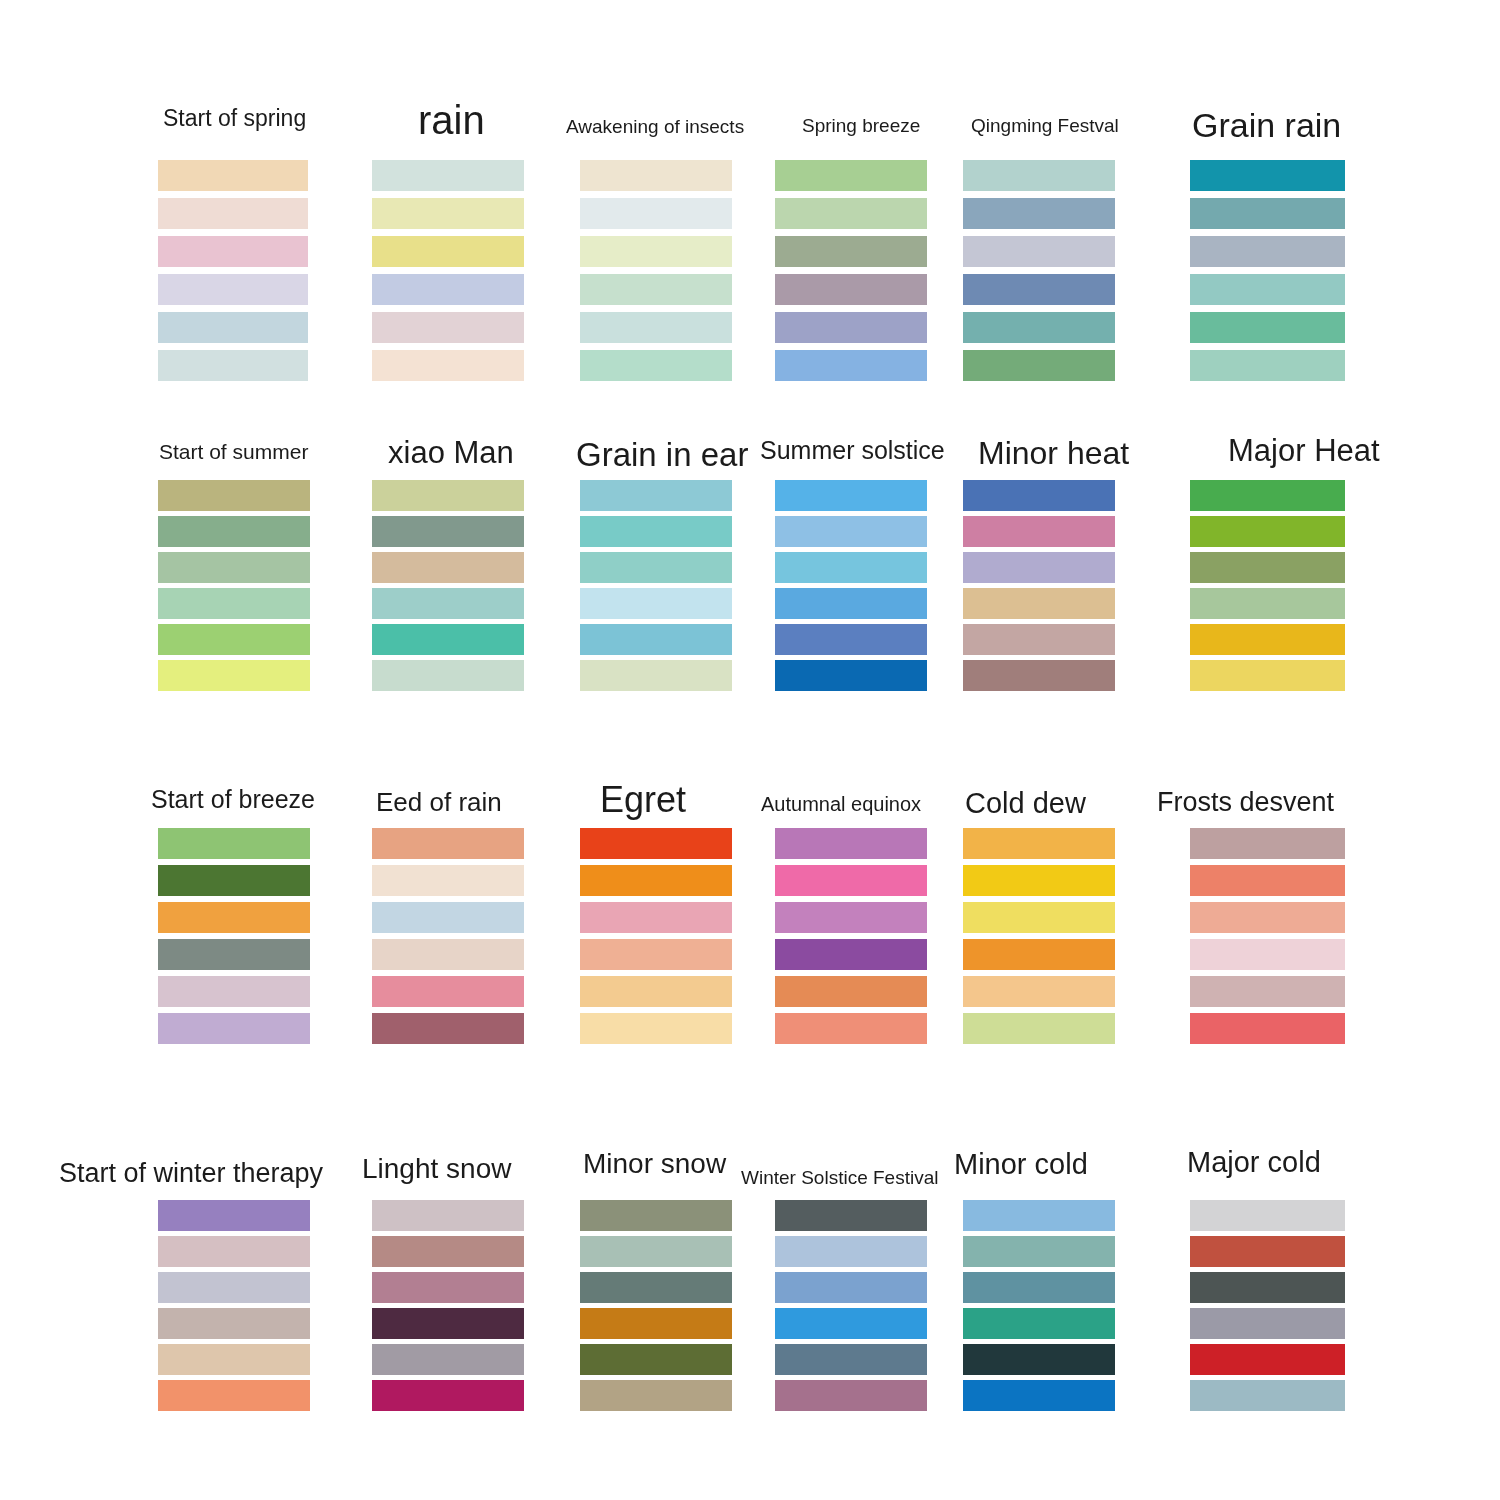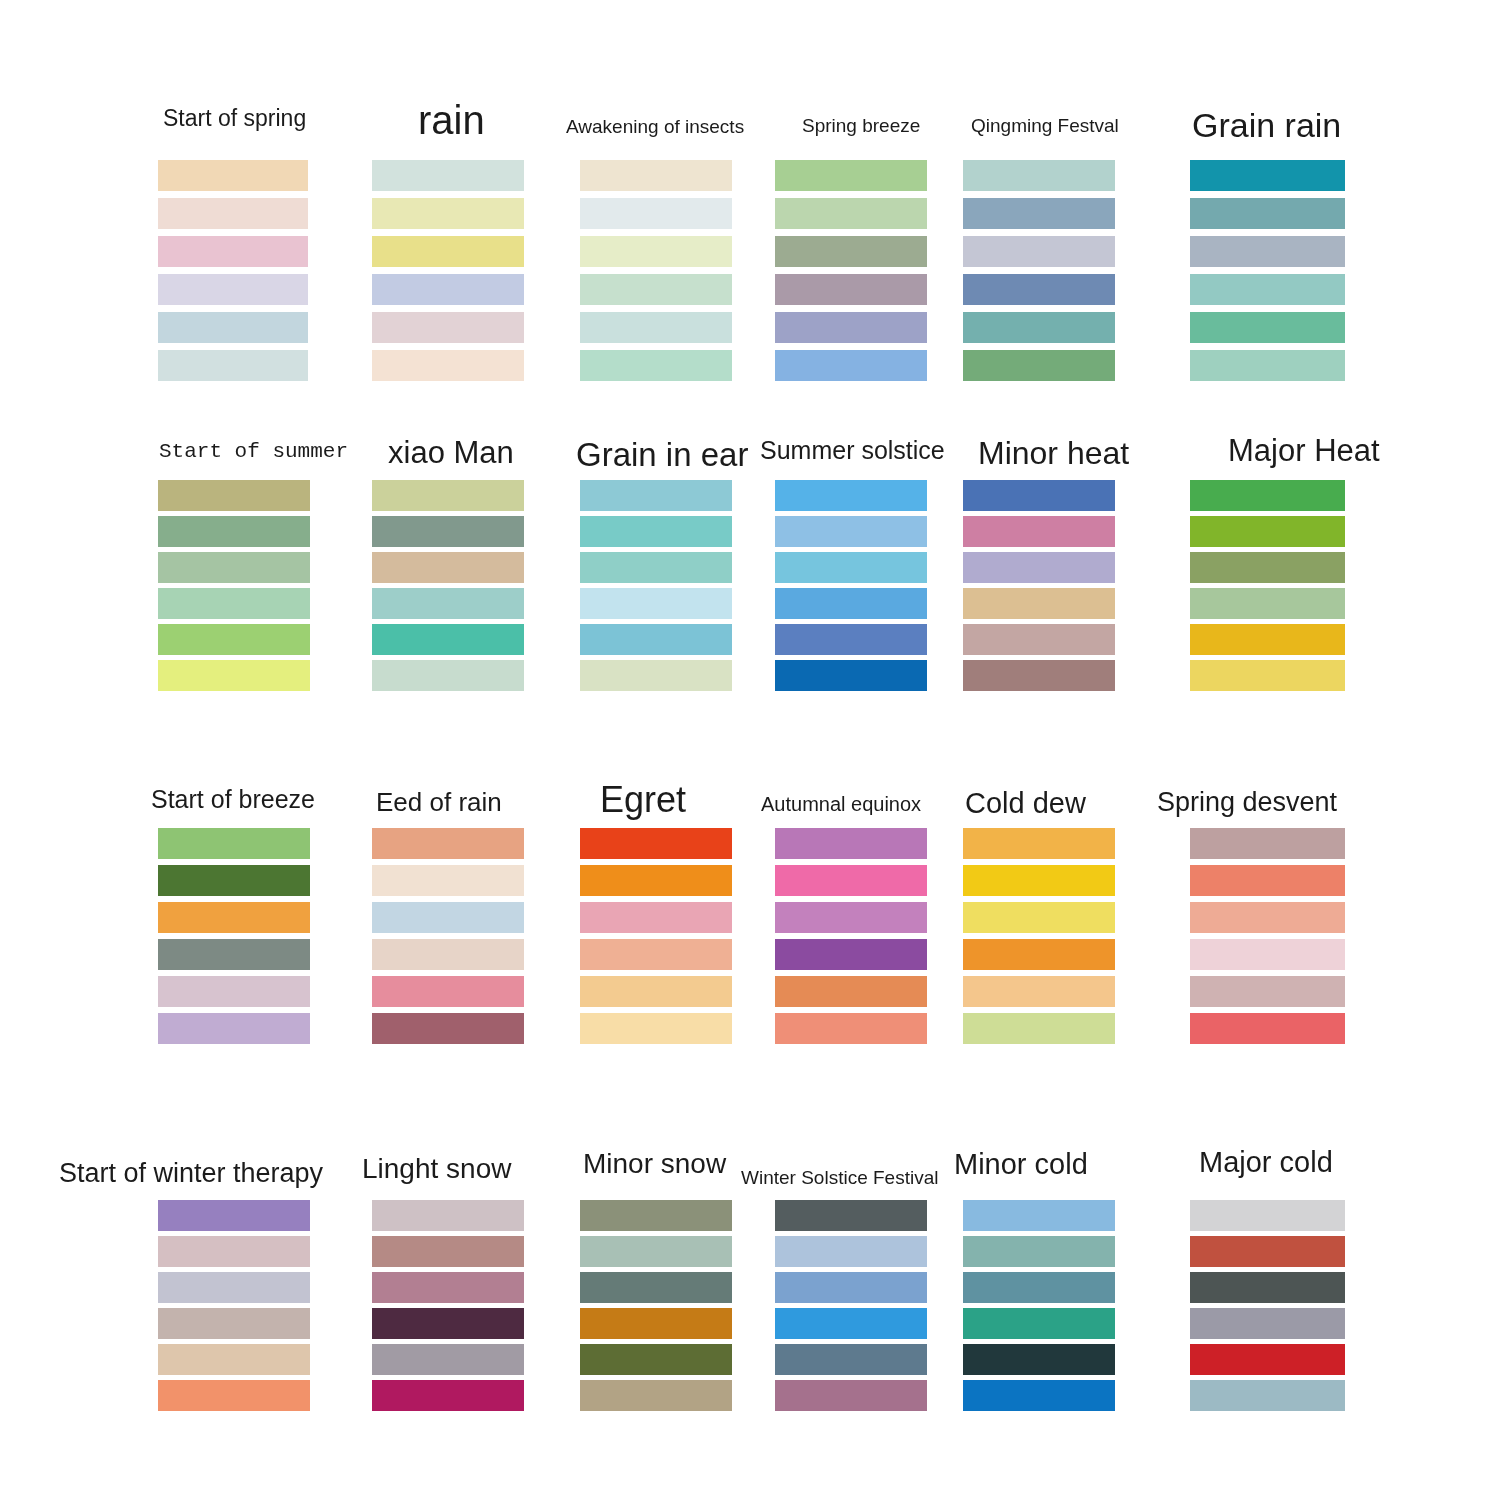--- a/index.html
+++ b/index.html
@@ -101,21 +101,21 @@
       <div class="swatch-stack" style="left: 1190px; top: 160px; width: 155px;">
         <div class="swatch" style="background: rgb(18, 148, 171); height: 31px; margin-bottom: 7px;"></div>
         <div class="swatch" style="background: rgb(116, 169, 174); height: 31px; margin-bottom: 7px;"></div>
         <div class="swatch" style="background: rgb(169, 180, 194); height: 31px; margin-bottom: 7px;"></div>
         <div class="swatch" style="background: rgb(147, 201, 195); height: 31px; margin-bottom: 7px;"></div>
         <div class="swatch" style="background: rgb(105, 188, 156); height: 31px; margin-bottom: 7px;"></div>
         <div class="swatch" style="background: rgb(158, 208, 191); height: 31px; margin-bottom: 0px;"></div>
       </div>
     </div>
     <div class="palette" style="left: 0px; top: 0px; width: 1500px; height: 0px;">
-      <div class="palette-title" style="left: 159px; top: 441px; font-size: 21px; color: rgb(27, 27, 27); font-family: Liberation Mono, monospace;">Start of summer</div>
+      <div class="palette-title" style="left: 159px; top: 441px; font-size: 21px; color: rgb(27, 27, 27);">Start of summer</div>
       <div class="swatch-stack" style="left: 158px; top: 480px; width: 152px;">
         <div class="swatch" style="background: rgb(186, 180, 126); height: 31px; margin-bottom: 5px;"></div>
         <div class="swatch" style="background: rgb(134, 174, 140); height: 31px; margin-bottom: 5px;"></div>
         <div class="swatch" style="background: rgb(165, 196, 163); height: 31px; margin-bottom: 5px;"></div>
         <div class="swatch" style="background: rgb(167, 211, 180); height: 31px; margin-bottom: 5px;"></div>
         <div class="swatch" style="background: rgb(156, 208, 114); height: 31px; margin-bottom: 5px;"></div>
         <div class="swatch" style="background: rgb(228, 239, 126); height: 31px; margin-bottom: 0px;"></div>
       </div>
     </div>
     <div class="palette" style="left: 0px; top: 0px; width: 1500px; height: 0px;">
@@ -222,21 +222,21 @@
       <div class="swatch-stack" style="left: 963px; top: 828px; width: 152px;">
         <div class="swatch" style="background: rgb(242, 179, 72); height: 31px; margin-bottom: 6px;"></div>
         <div class="swatch" style="background: rgb(242, 202, 21); height: 31px; margin-bottom: 6px;"></div>
         <div class="swatch" style="background: rgb(239, 222, 96); height: 31px; margin-bottom: 6px;"></div>
         <div class="swatch" style="background: rgb(238, 148, 42); height: 31px; margin-bottom: 6px;"></div>
         <div class="swatch" style="background: rgb(244, 198, 140); height: 31px; margin-bottom: 6px;"></div>
         <div class="swatch" style="background: rgb(206, 221, 150); height: 31px; margin-bottom: 0px;"></div>
       </div>
     </div>
     <div class="palette" style="left: 0px; top: 0px; width: 1500px; height: 0px;">
-      <div class="palette-title" style="left: 1157px; top: 789px; font-size: 27px; color: rgb(27, 27, 27);">Spring desvent</div>
+      <div class="palette-title" style="left: 1157px; top: 789px; font-size: 27px; color: rgb(27, 27, 27);">Frosts desvent</div>
       <div class="swatch-stack" style="left: 1190px; top: 828px; width: 155px;">
         <div class="swatch" style="background: rgb(189, 160, 160); height: 31px; margin-bottom: 6px;"></div>
         <div class="swatch" style="background: rgb(237, 129, 104); height: 31px; margin-bottom: 6px;"></div>
         <div class="swatch" style="background: rgb(238, 171, 149); height: 31px; margin-bottom: 6px;"></div>
         <div class="swatch" style="background: rgb(238, 210, 216); height: 31px; margin-bottom: 6px;"></div>
         <div class="swatch" style="background: rgb(207, 178, 178); height: 31px; margin-bottom: 6px;"></div>
         <div class="swatch" style="background: rgb(234, 99, 102); height: 31px; margin-bottom: 0px;"></div>
       </div>
     </div>
     <div class="palette" style="left: 0px; top: 0px; width: 1500px; height: 0px;">
@@ -288,21 +288,21 @@
       <div class="swatch-stack" style="left: 963px; top: 1200px; width: 152px;">
         <div class="swatch" style="background: rgb(136, 186, 224); height: 31px; margin-bottom: 5px;"></div>
         <div class="swatch" style="background: rgb(132, 179, 173); height: 31px; margin-bottom: 5px;"></div>
         <div class="swatch" style="background: rgb(95, 146, 161); height: 31px; margin-bottom: 5px;"></div>
         <div class="swatch" style="background: rgb(43, 162, 135); height: 31px; margin-bottom: 5px;"></div>
         <div class="swatch" style="background: rgb(33, 56, 60); height: 31px; margin-bottom: 5px;"></div>
         <div class="swatch" style="background: rgb(11, 116, 194); height: 31px; margin-bottom: 0px;"></div>
       </div>
     </div>
     <div class="palette" style="left: 0px; top: 0px; width: 1500px; height: 0px;">
-      <div class="palette-title" style="left: 1187px; top: 1148px; font-size: 29px; color: rgb(27, 27, 27); margin-left: 12px;">Major cold</div>
+      <div class="palette-title" style="left: 1187px; top: 1148px; font-size: 29px; color: rgb(27, 27, 27);">Major cold</div>
       <div class="swatch-stack" style="left: 1190px; top: 1200px; width: 155px;">
         <div class="swatch" style="background: rgb(211, 211, 213); height: 31px; margin-bottom: 5px;"></div>
         <div class="swatch" style="background: rgb(192, 81, 63); height: 31px; margin-bottom: 5px;"></div>
         <div class="swatch" style="background: rgb(77, 85, 84); height: 31px; margin-bottom: 5px;"></div>
         <div class="swatch" style="background: rgb(155, 154, 167); height: 31px; margin-bottom: 5px;"></div>
         <div class="swatch" style="background: rgb(205, 32, 39); height: 31px; margin-bottom: 5px;"></div>
         <div class="swatch" style="background: rgb(156, 186, 196); height: 31px; margin-bottom: 0px;"></div>
       </div>
     </div>
   </div>

